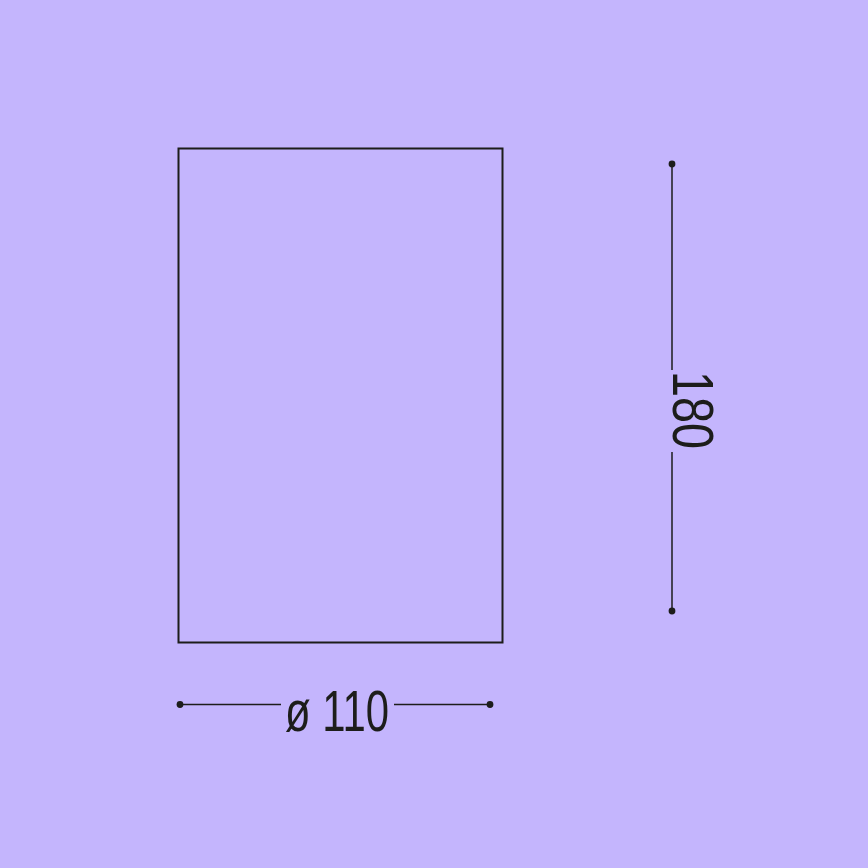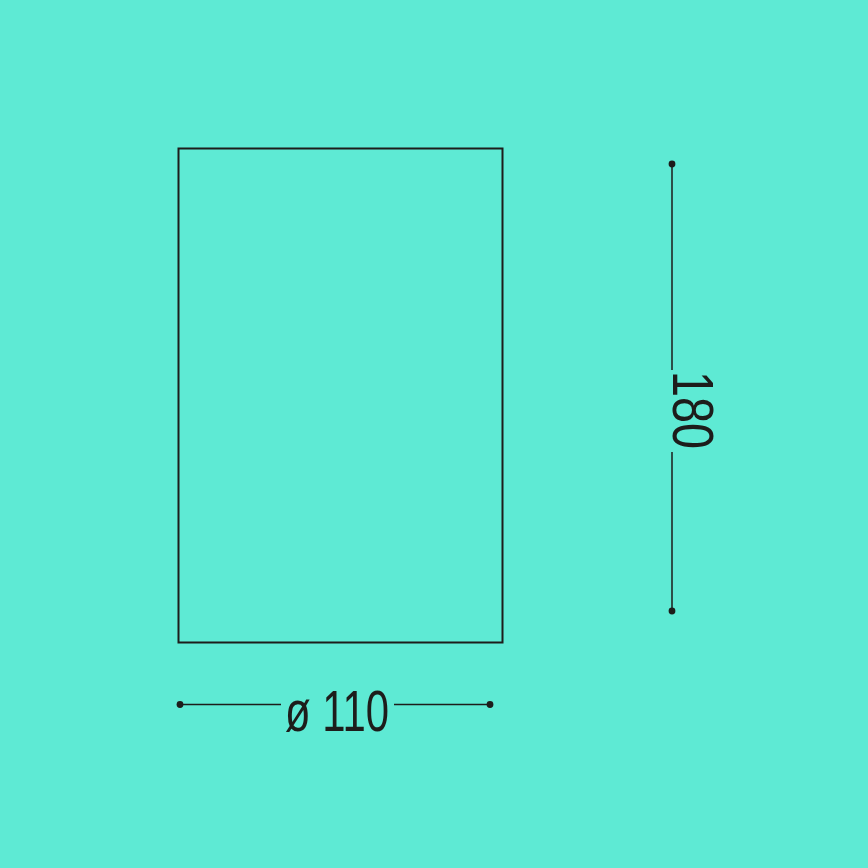--- a/index.html
+++ b/index.html
@@ -7,21 +7,21 @@
     padding: 0;
     width: 868px;
     height: 868px;
     background: #ffffff;
     overflow: hidden;
   }
   .canvas {
     position: relative;
     width: 868px;
     height: 868px;
-    background: #5eead4;
+    background: #c4b5fd;
   }
   svg {
     display: block;
     width: 868px;
     height: 868px;
   }
   .dim-text {
     font-family: "Liberation Sans", "DejaVu Sans", sans-serif;
     font-weight: 400;
   }

